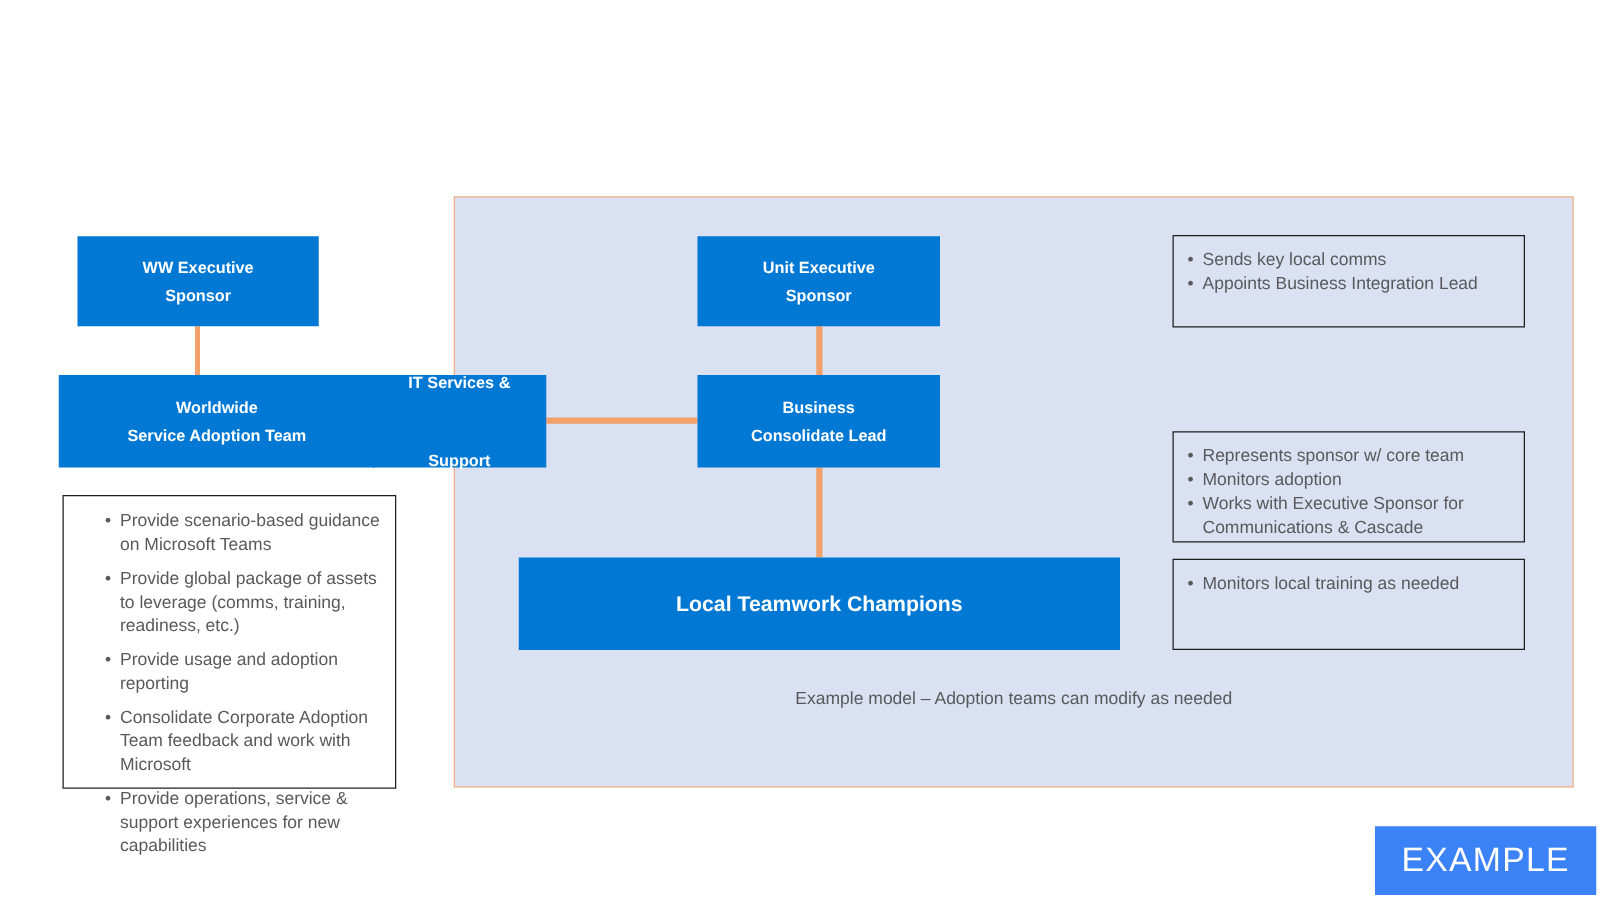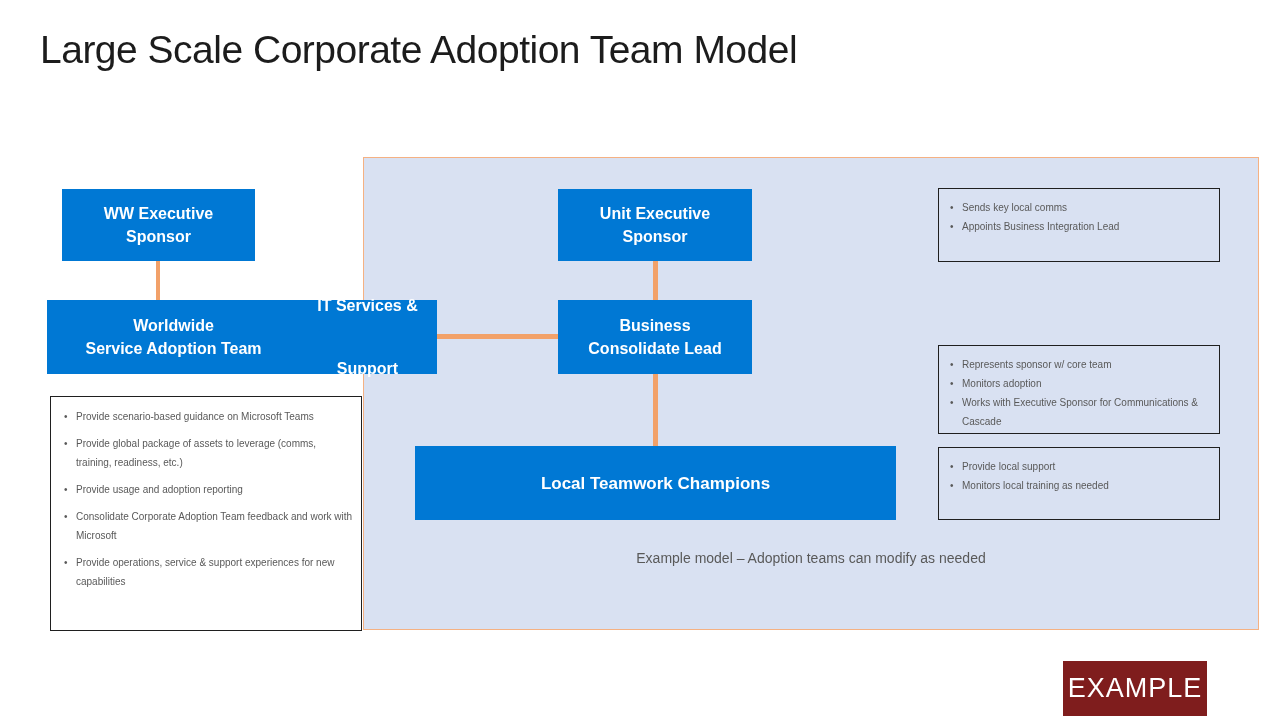--- a/index.html
+++ b/index.html
@@ -26,69 +26,68 @@
     background: #d9e1f2;
     border: 1px solid #f5b183;
   }
   .node {
     position: absolute;
     background: #0078d4;
     color: #ffffff;
     display: flex; flex-direction: column;
     align-items: center; justify-content: center;
     text-align: center;
-    font-weight: bold; font-size: 16px; line-height: 23px;
+    font-weight: bold; font-size: 13px; line-height: 23px;
   }
   .node-ww        { left: 62px;  top: 189px; width: 193px; height: 72px; }
   .node-worldwide { left: 47px;  top: 300px; width: 253px; height: 74px; }
   .node-it        { left: 298px; top: 300px; width: 139px; height: 74px; gap: 40px; }
   .node-unit      { left: 558px; top: 189px; width: 194px; height: 72px; }
   .node-bil       { left: 558px; top: 300px; width: 194px; height: 74px; }
   .node-champions { left: 415px; top: 446px; width: 481px; height: 74px; font-size: 17px; }
   .conn { position: absolute; background: #f2a169; }
   .conn-v1 { left: 156px; top: 261px; width: 4px;  height: 39px; }
   .conn-v2 { left: 653px; top: 261px; width: 5px;  height: 39px; }
   .conn-v3 { left: 653px; top: 374px; width: 5px;  height: 72px; }
   .conn-h1 { left: 274px; top: 334px; width: 24px;  height: 5px; }
   .conn-h2 { left: 437px; top: 334px; width: 121px; height: 5px; }
   .notebox {
     position: absolute;
     border: 1px solid #1f1f1f;
     color: #595959;
-    font-size: 10px; line-height: 19px;
+    font-size: 14px; line-height: 19px;
   }
   .notebox ul { list-style: none; padding: 9px 8px 8px 10px; }
   .notebox li { position: relative; padding-left: 13px; }
   .notebox li::before { content: "\2022"; position: absolute; left: 1px; }
-  .notebox-left { left: 50px; top: 396px; width: 312px; height: 235px; background: #ffffff; }
+  .notebox-left { left: 50px; top: 396px; width: 267px; height: 235px; background: #ffffff; padding-left: 20px; }
   .notebox-left ul { padding: 10px 8px 8px 12px; }
   .notebox-left li { margin-bottom: 8px; }
   .notebox-unit { left: 938px; top: 188px; width: 282px; height: 74px; }
   .notebox-bil  { left: 938px; top: 301px; width: 282px; height: 89px; margin-top: 44px; }
   .notebox-lc   { left: 938px; top: 447px; width: 282px; height: 73px; }
   .caption {
     position: absolute; left: 363px; width: 896px;
     text-align: center; color: #595959; font-size: 14px;
   }
   .caption-1 { top: 550px; }
   .caption-2 { top: 572px; }
   .badge {
-    position: absolute; left: 1063px; top: 661px;
-    width: 144px; height: 55px;
-    background: #7f1d1d; color: #ffffff;
+    position: absolute; left: 1100px; top: 661px;
+    width: 177px; height: 55px;
+    background: #3b82f6; color: #ffffff;
     display: flex; align-items: center; justify-content: center;
     font-size: 27px; font-weight: 400; letter-spacing: 1px;
   }
 </style>
 </head>
 <body>
 
 <div class="slide">
 
-  <h1 class="title">Large Scale Corporate Adoption Team Model</h1>
 
   <div class="panel"></div>
 
   <div class="conn conn-v1"></div>
   <div class="conn conn-v2"></div>
   <div class="conn conn-v3"></div>
   <div class="conn conn-h1"></div>
   <div class="conn conn-h2"></div>
 
   <div class="node node-ww">
@@ -135,21 +134,20 @@
   <div class="notebox notebox-bil">
     <ul>
       <li>Represents sponsor w/ core team</li>
       <li>Monitors adoption</li>
       <li>Works with Executive Sponsor for Communications &amp; Cascade</li>
     </ul>
   </div>
 
   <div class="notebox notebox-lc">
     <ul>
-      <li>Provide local support</li>
       <li>Monitors local training as needed</li>
     </ul>
   </div>
 
   <div class="caption caption-1">Example model – Adoption teams can modify as needed</div>
 
   <div class="badge">EXAMPLE</div>
 
 </div>
 

